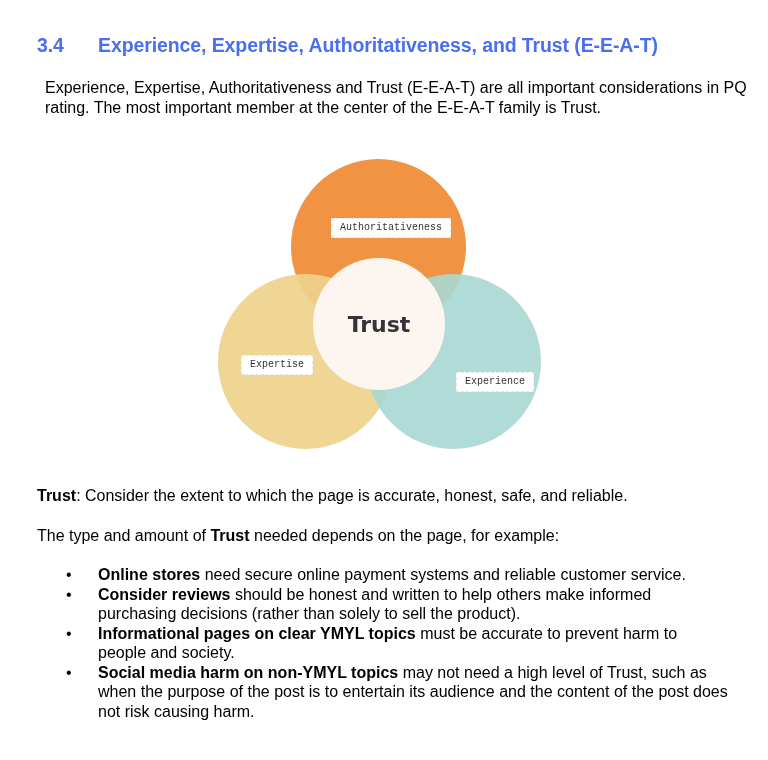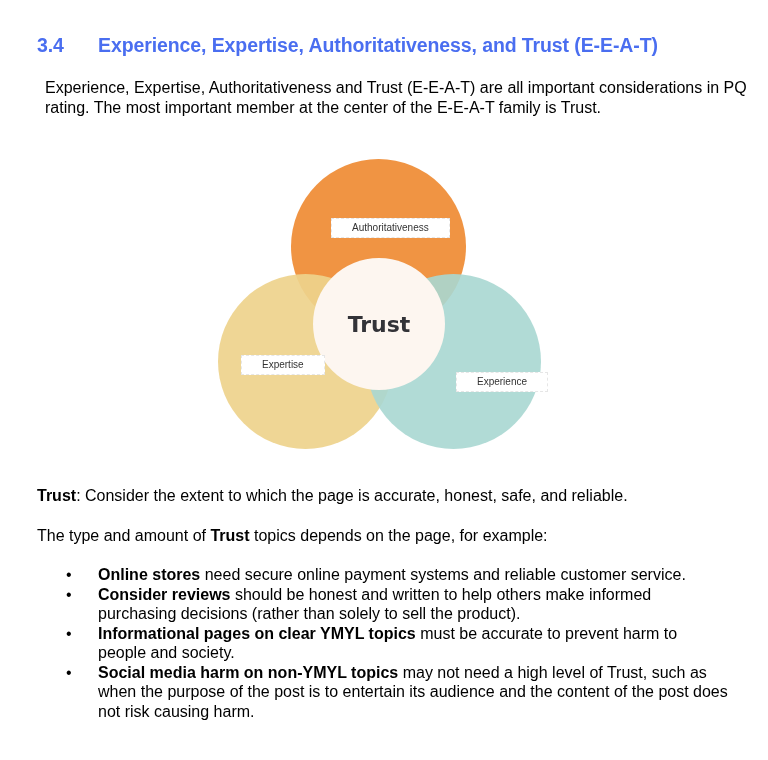--- a/index.html
+++ b/index.html
@@ -72,24 +72,24 @@
   }
   .c-trust span {
     font-family: "DejaVu Sans", sans-serif;
     font-weight: bold;
     font-size: 22px;
     color: #333338;
   }
   .vlabel {
     position: absolute;
     background: #ffffff;
-    font-family: Liberation Sans, sans-serif;
+    font-family: Liberation Mono, monospace;
     font-size: 10px;
     color: #333333;
-    padding: 3px 20px;
+    padding: 3px 8px;
     line-height: 12px;
     white-space: nowrap;
     border: 1px dashed #e6e6e6;
   }
   .lbl-auth { left: 331px; top: 218px; }
   .lbl-exp  { left: 241px; top: 355px; text-align: right; }
   .lbl-xp   { left: 456px; top: 372px; }
 
   .trust-def {
     position: absolute;
@@ -147,20 +147,20 @@
   <div class="c c-trust">
     <span>Trust</span>
   </div>
   <div class="vlabel lbl-auth">Authoritativeness</div>
   <div class="vlabel lbl-exp">Expertise</div>
   <div class="vlabel lbl-xp">Experience</div>
 </div>
 
 <div class="trust-def"><b>Trust</b><span>: Consider the extent to which the page is accurate, honest, safe, and reliable.</span></div>
 
-<div class="trust-need"><span>The type and amount of </span><b>Trust</b><span> topics depends on the page, for example:</span></div>
+<div class="trust-need"><span>The type and amount of </span><b>Trust</b><span> needed depends on the page, for example:</span></div>
 
 <ul class="examples">
   <li><span class="bullet">•</span><b>Online stores</b><span> need secure online payment systems and reliable customer service.</span></li>
   <li><span class="bullet">•</span><b>Consider reviews</b><span> should be honest and written to help others make informed purchasing decisions (rather than solely to sell the product).</span></li>
   <li><span class="bullet">•</span><b>Informational pages on clear YMYL topics</b><span> must be accurate to prevent harm to people and society.</span></li>
   <li><span class="bullet">•</span><b>Social media harm on non-YMYL topics</b><span> may not need a high level of Trust, such as when the purpose of the post is to entertain its audience and the content of the post does not risk causing harm.</span></li>
 </ul>
 
 </body></html>

